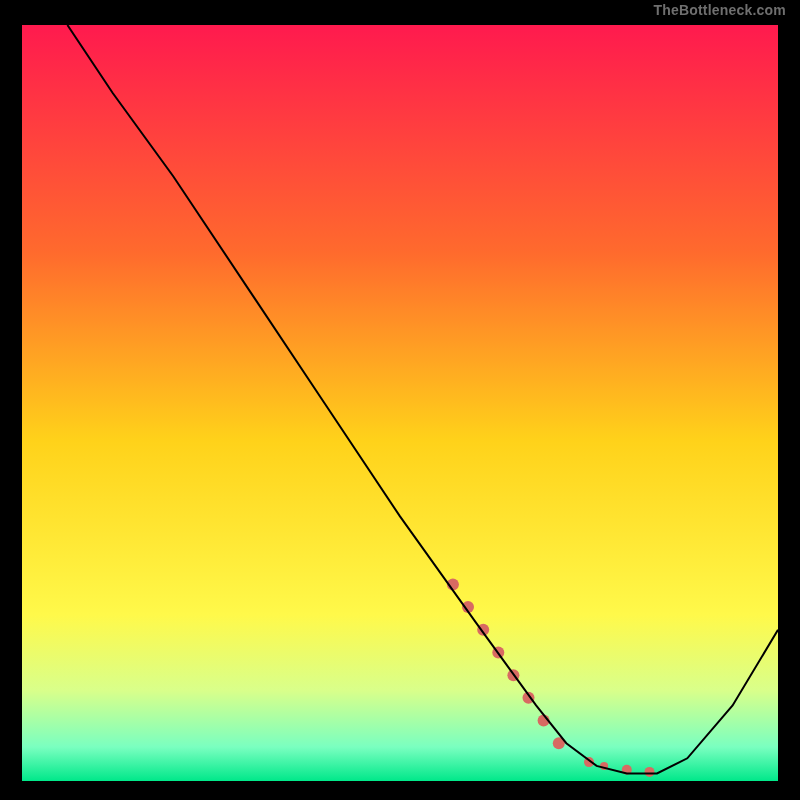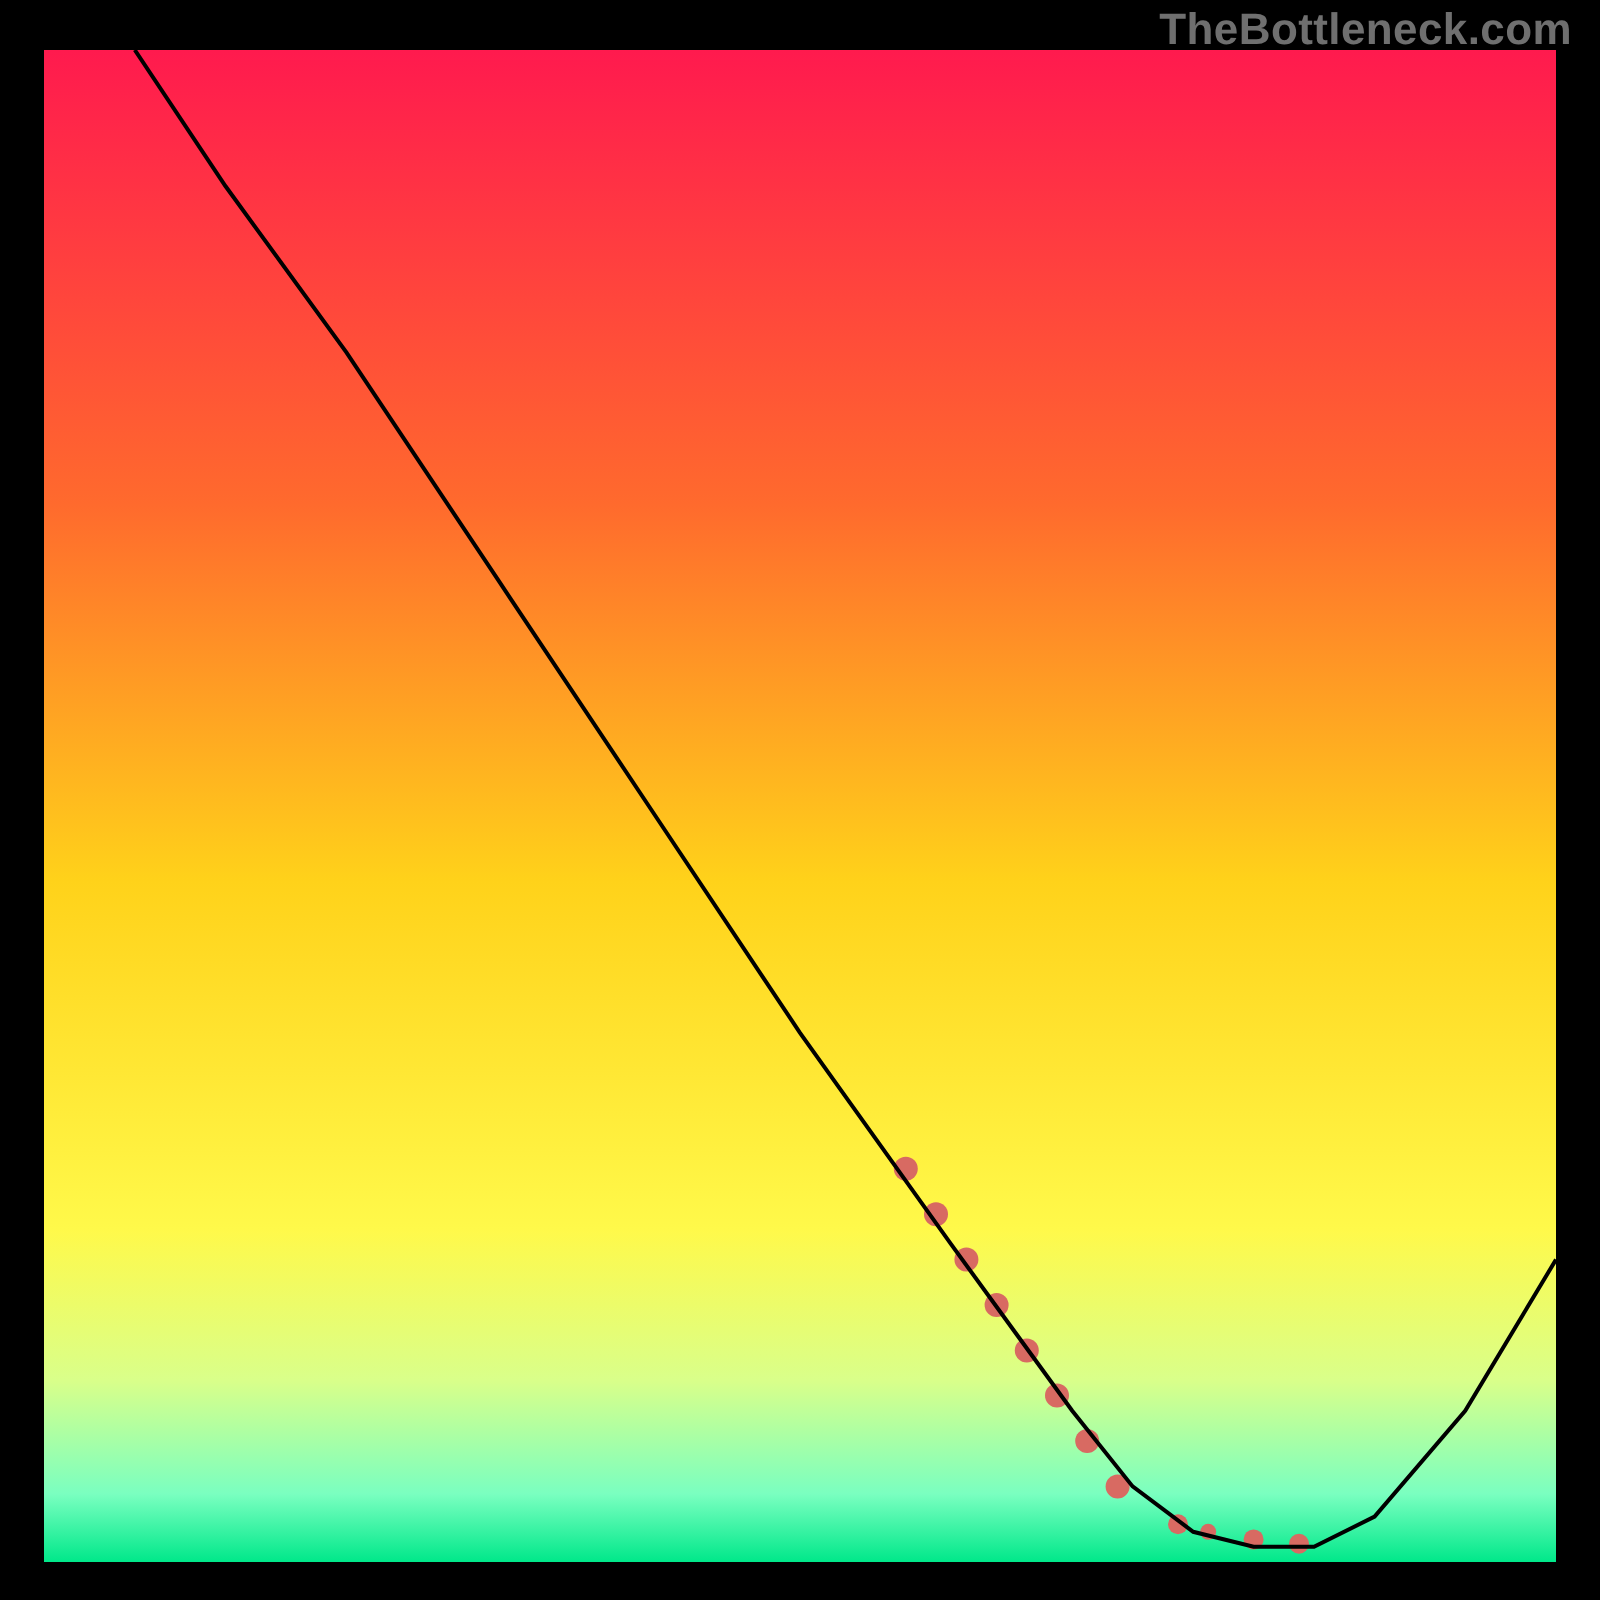--- a/index.html
+++ b/index.html
@@ -9,21 +9,21 @@
     height: 800px;
     background: #000;
     font-family: Arial, Helvetica, sans-serif;
     overflow: hidden;
   }
   .watermark {
     position: absolute;
     top: 2px;
     right: 14px;
     color: #6f6f6f;
-    font-size: 22px;
+    font-size: 14px;
     font-weight: 600;
     letter-spacing: 0.2px;
     z-index: 10;
   }
   .plot-area {
     position: absolute;
     left: 22px;
     top: 25px;
     width: 756px;
     height: 756px;

